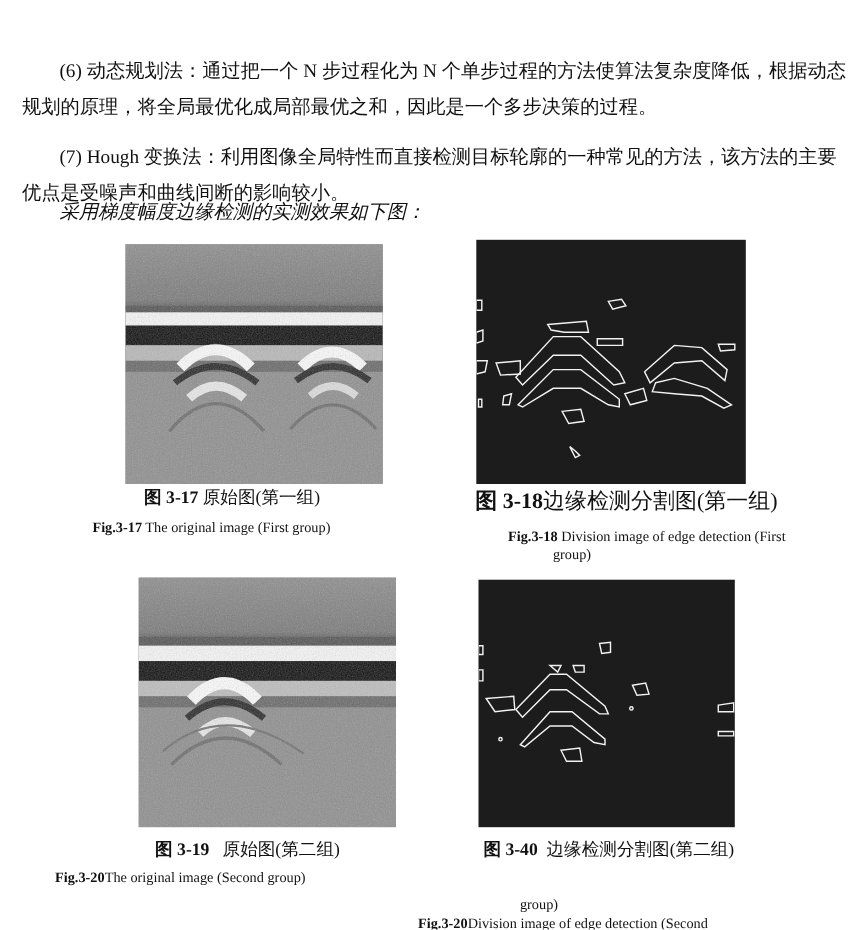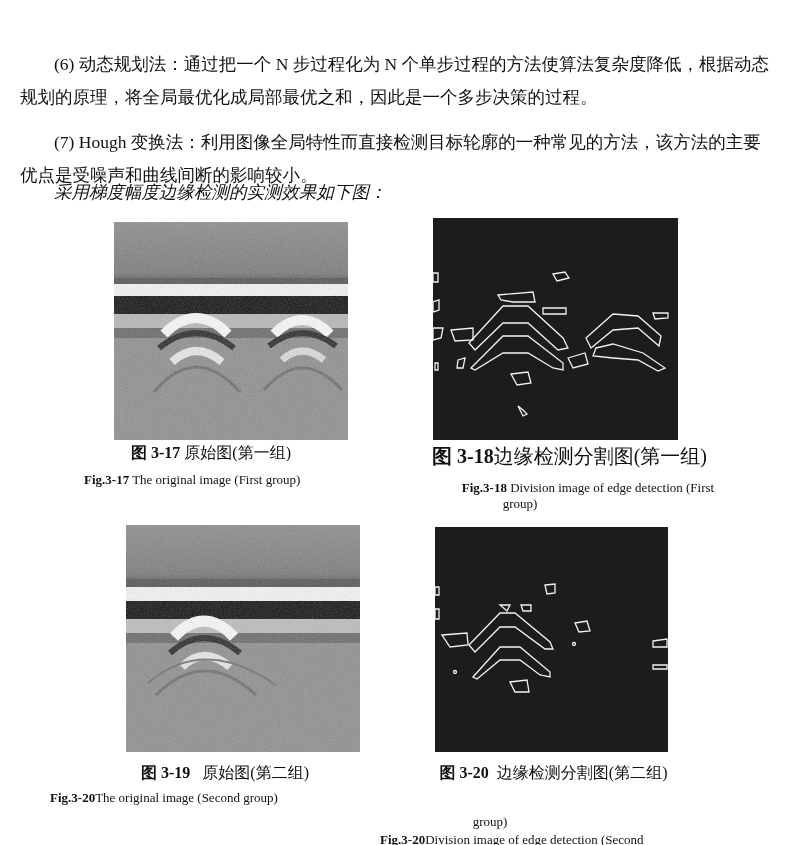--- a/index.html
+++ b/index.html
@@ -155,20 +155,20 @@
 </div>
 
 <div class="cap" style="left:130px; top:762px; width:190px; font-size:16px;">
   <b>图 3-19</b>&nbsp;&nbsp;&nbsp;<span>原始图(第二组)</span>
 </div>
 <div class="cap" style="left:50px; top:787px; width:310px; text-align:left;">
   <b>Fig.3-20</b><span>The original image (Second group)</span>
 </div>
 
 <div class="cap" style="left:426px; top:762px; width:255px; font-size:16px;">
-  <b>图 3-20</b>&nbsp;&nbsp;<span>边缘检测分割图(第二组)</span>
+  <b>图 3-40</b>&nbsp;&nbsp;<span>边缘检测分割图(第二组)</span>
 </div>
 <div class="cap" style="left:380px; top:829px; width:380px; text-align:left;">
   <b>Fig.3-20</b><span>Division image of edge detection (Second</span>
 </div>
 <div class="cap" style="left:460px; top:811px; width:60px;">
   <span>group)</span>
 </div>
 
 </body></html>

